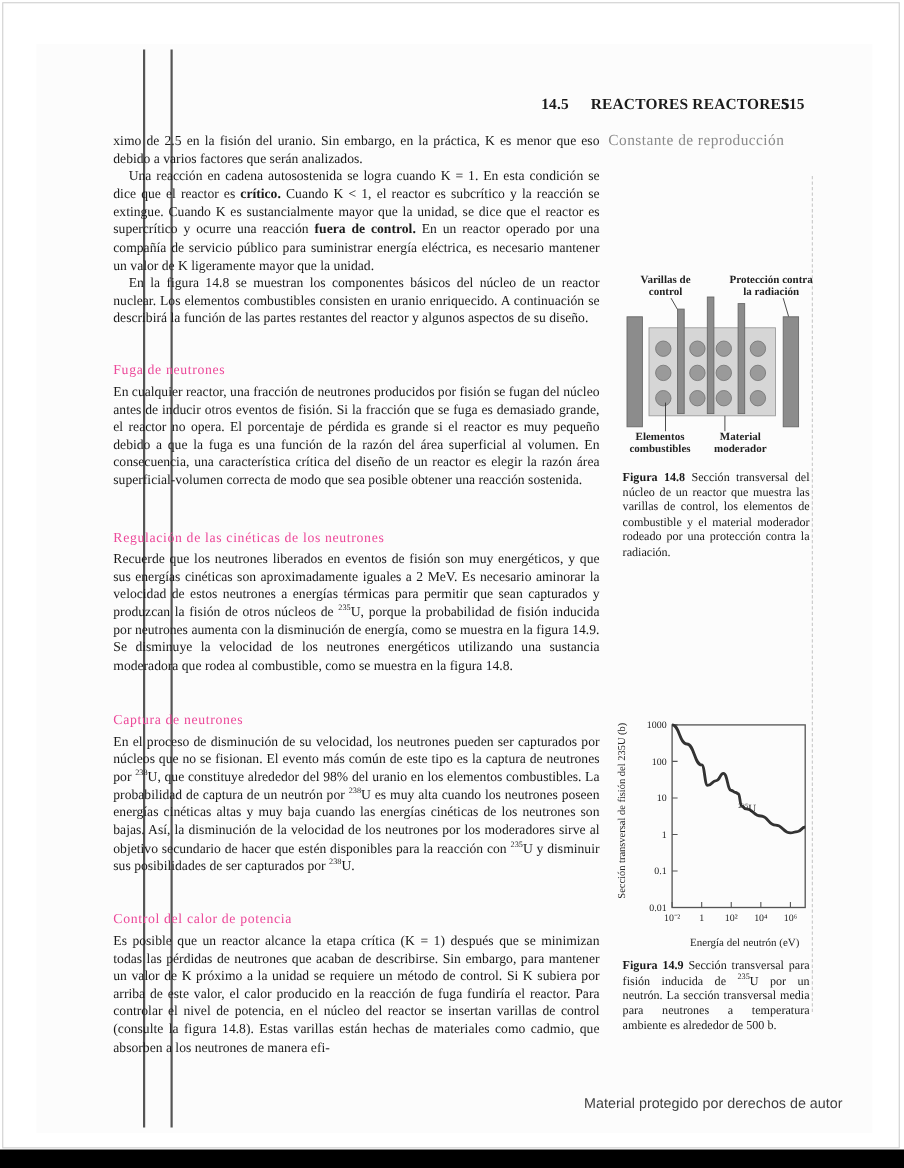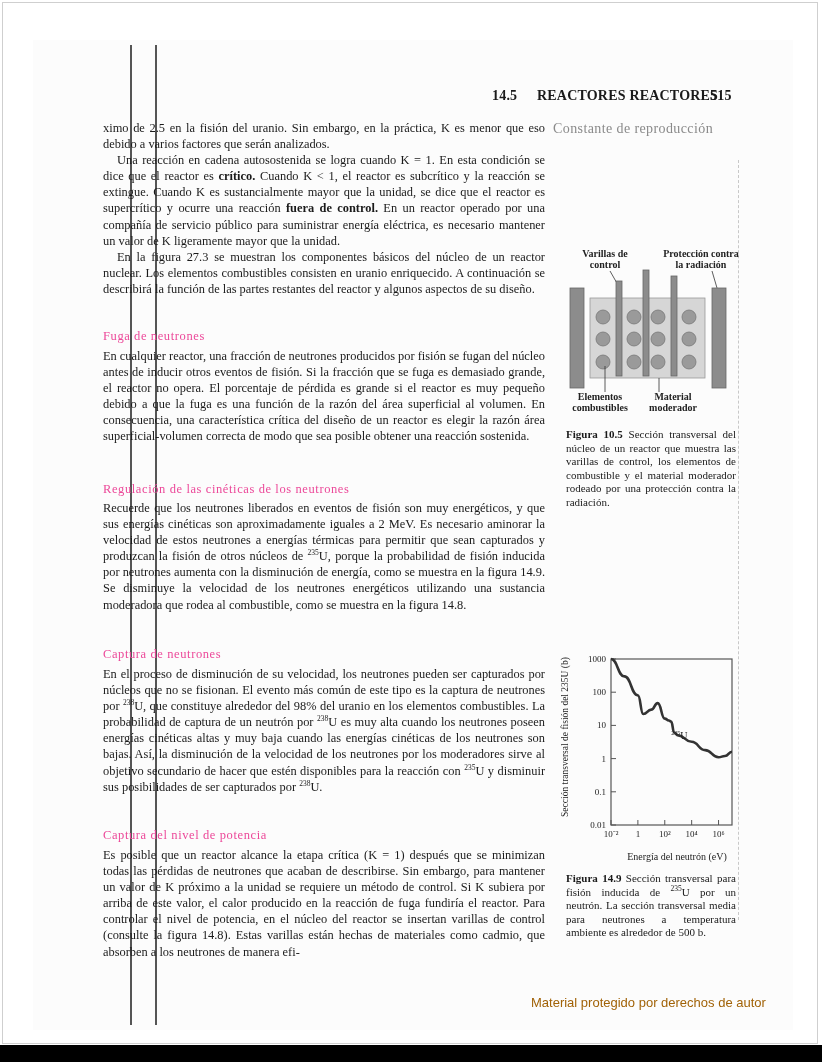--- a/index.html
+++ b/index.html
@@ -41,21 +41,21 @@
   }
   .margin-note {
     position: absolute; left: 553px; top: 121px; font-size: 14px; color: #8a8a8a; letter-spacing: 0.4px;
   }
   .caption {
     position: absolute; left: 566px; width: 170px; font-size: 11px; line-height: 13.5px; text-align: justify;
   }
   .caption .fig-label { font-weight: bold; }
   .watermark {
     position: absolute; left: 531px; top: 995px;
-    font-family: "Liberation Sans", "DejaVu Sans", sans-serif; font-size: 13px; color: #a16207;
+    font-family: "Liberation Sans", "DejaVu Sans", sans-serif; font-size: 13px; color: #404040;
   }
   sup { font-size: 7.5px; line-height: 0; }
   .diag-label { font-size: 10px; font-weight: bold; text-anchor: middle; fill: #222; font-family: "Liberation Serif", serif; }
   .chart-text { font-family: "Liberation Serif", serif; fill: #222; }
 </style>
 </head>
 <body>
 
 <div class="viewer-frame"></div>
 <div class="page-shade"></div>
@@ -66,39 +66,39 @@
 
 <span class="running-head" style="left:492px">14.5</span>
 <span class="running-head" style="left:537px">REACTORES REACTORES</span>
 <span class="running-head" style="left:710px">515</span>
 
 <span class="margin-note">Constante de reproducción</span>
 
 <div class="body-col" style="top:120px">
   <p>ximo de 2.5 en la fisión del uranio. Sin embargo, en la práctica, K es menor que eso debido a varios factores que serán analizados.</p>
   <p class="indent"><span>Una reacción en cadena autosostenida se logra cuando K = 1. En esta condición se dice que el reactor es </span><b>crítico.</b><span> Cuando K &lt; 1, el reactor es subcrítico y la reacción se extingue. Cuando K es sustancialmente mayor que la unidad, se dice que el reactor es supercrítico y ocurre una reacción </span><b>fuera de control.</b><span> En un reactor operado por una compañía de servicio público para suministrar energía eléctrica, es necesario mantener un valor de K ligeramente mayor que la unidad.</span></p>
-  <p class="indent">En la figura 27.3 se muestran los componentes básicos del núcleo de un reactor nuclear. Los elementos combustibles consisten en uranio enriquecido. A continuación se describirá la función de las partes restantes del reactor y algunos aspectos de su diseño.</p>
+  <p class="indent">En la figura 14.8 se muestran los componentes básicos del núcleo de un reactor nuclear. Los elementos combustibles consisten en uranio enriquecido. A continuación se describirá la función de las partes restantes del reactor y algunos aspectos de su diseño.</p>
 </div>
 
 <div class="sec-head" style="top:329px">Fuga de neutrones</div>
 <div class="body-col" style="top:348px">
   <p>En cualquier reactor, una fracción de neutrones producidos por fisión se fugan del núcleo antes de inducir otros eventos de fisión. Si la fracción que se fuga es demasiado grande, el reactor no opera. El porcentaje de pérdida es grande si el reactor es muy pequeño debido a que la fuga es una función de la razón del área superficial al volumen. En consecuencia, una característica crítica del diseño de un reactor es elegir la razón área superficial-volumen correcta de modo que sea posible obtener una reacción sostenida.</p>
 </div>
 
 <div class="sec-head" style="top:482px">Regulación de las cinéticas de los neutrones</div>
 <div class="body-col" style="top:500px">
   <p><span>Recuerde que los neutrones liberados en eventos de fisión son muy energéticos, y que sus energías cinéticas son aproximadamente iguales a 2 MeV. Es necesario aminorar la velocidad de estos neutrones a energías térmicas para permitir que sean capturados y produzcan la fisión de otros núcleos de </span><sup>235</sup><span>U, porque la probabilidad de fisión inducida por neutrones aumenta con la disminución de energía, como se muestra en la figura 14.9. Se disminuye la velocidad de los neutrones energéticos utilizando una sustancia moderadora que rodea al combustible, como se muestra en la figura 14.8.</span></p>
 </div>
 
 <div class="sec-head" style="top:647px">Captura de neutrones</div>
 <div class="body-col" style="top:666px">
   <p><span>En el proceso de disminución de su velocidad, los neutrones pueden ser capturados por núcleos que no se fisionan. El evento más común de este tipo es la captura de neutrones por </span><sup>238</sup><span>U, que constituye alrededor del 98% del uranio en los elementos combustibles. La probabilidad de captura de un neutrón por </span><sup>238</sup><span>U es muy alta cuando los neutrones poseen energías cinéticas altas y muy baja cuando las energías cinéticas de los neutrones son bajas. Así, la disminución de la velocidad de los neutrones por los moderadores sirve al objetivo secundario de hacer que estén disponibles para la reacción con </span><sup>235</sup><span>U y disminuir sus posibilidades de ser capturados por </span><sup>238</sup><span>U.</span></p>
 </div>
 
-<div class="sec-head" style="top:828px">Captura del nivel de potencia</div>
+<div class="sec-head" style="top:828px">Control del calor de potencia</div>
 <div class="body-col" style="top:847px">
   <p>Es posible que un reactor alcance la etapa crítica (K = 1) después que se minimizan todas las pérdidas de neutrones que acaban de describirse. Sin embargo, para mantener un valor de K próximo a la unidad se requiere un método de control. Si K subiera por arriba de este valor, el calor producido en la reacción de fuga fundiría el reactor. Para controlar el nivel de potencia, en el núcleo del reactor se insertan varillas de control (consulte la figura 14.8). Estas varillas están hechas de materiales como cadmio, que absorben a los neutrones de manera efi-</p>
 </div>
 
 <svg style="position:absolute; left:555px; top:240px" width="195" height="175">
   <text class="diag-label" x="50" y="17">Varillas de</text>
   <text class="diag-label" x="50" y="28">control</text>
   <text class="diag-label" x="146" y="17">Protección contra</text>
   <text class="diag-label" x="146" y="28">la radiación</text>
   <line x1="55" y1="31" x2="63" y2="45" stroke="#333" stroke-width="0.8"></line>
@@ -129,21 +129,21 @@
   </g>
   <line x1="50" y1="126" x2="50" y2="152" stroke="#333" stroke-width="0.8"></line>
   <line x1="104" y1="138" x2="104" y2="152" stroke="#333" stroke-width="0.8"></line>
   <text class="diag-label" x="45" y="160">Elementos</text>
   <text class="diag-label" x="45" y="171">combustibles</text>
   <text class="diag-label" x="118" y="160">Material</text>
   <text class="diag-label" x="118" y="171">moderador</text>
 </svg>
 
 <div class="caption" style="top:428px">
-  <span class="fig-label">Figura 10.5</span>
+  <span class="fig-label">Figura 14.8</span>
   <span>Sección transversal del núcleo de un reactor que muestra las varillas de control, los elementos de combustible y el material moderador rodeado por una protección contra la radiación.</span>
 </div>
 
 <svg id="chart" style="position:absolute; left:555px; top:645px" width="215" height="225">
   <text class="chart-text" id="ylabel" font-size="9.5" text-anchor="middle" transform="translate(13,92) rotate(-90)">Sección transversal de fisión del 235U (b)</text>
   <text class="chart-text" id="xlabel" font-size="10" text-anchor="middle" x="122" y="215">Energía del neutrón (eV)</text>
   <g id="chart-marks">
       <rect x="56" y="14" width="121" height="166" fill="none" stroke="#555" stroke-width="1.2"></rect>
       <line x1="56" y1="180" x2="61" y2="180" stroke="#555" stroke-width="1"></line>
       <text x="51" y="183" font-size="9" text-anchor="end" class="chart-text">0.01</text>

